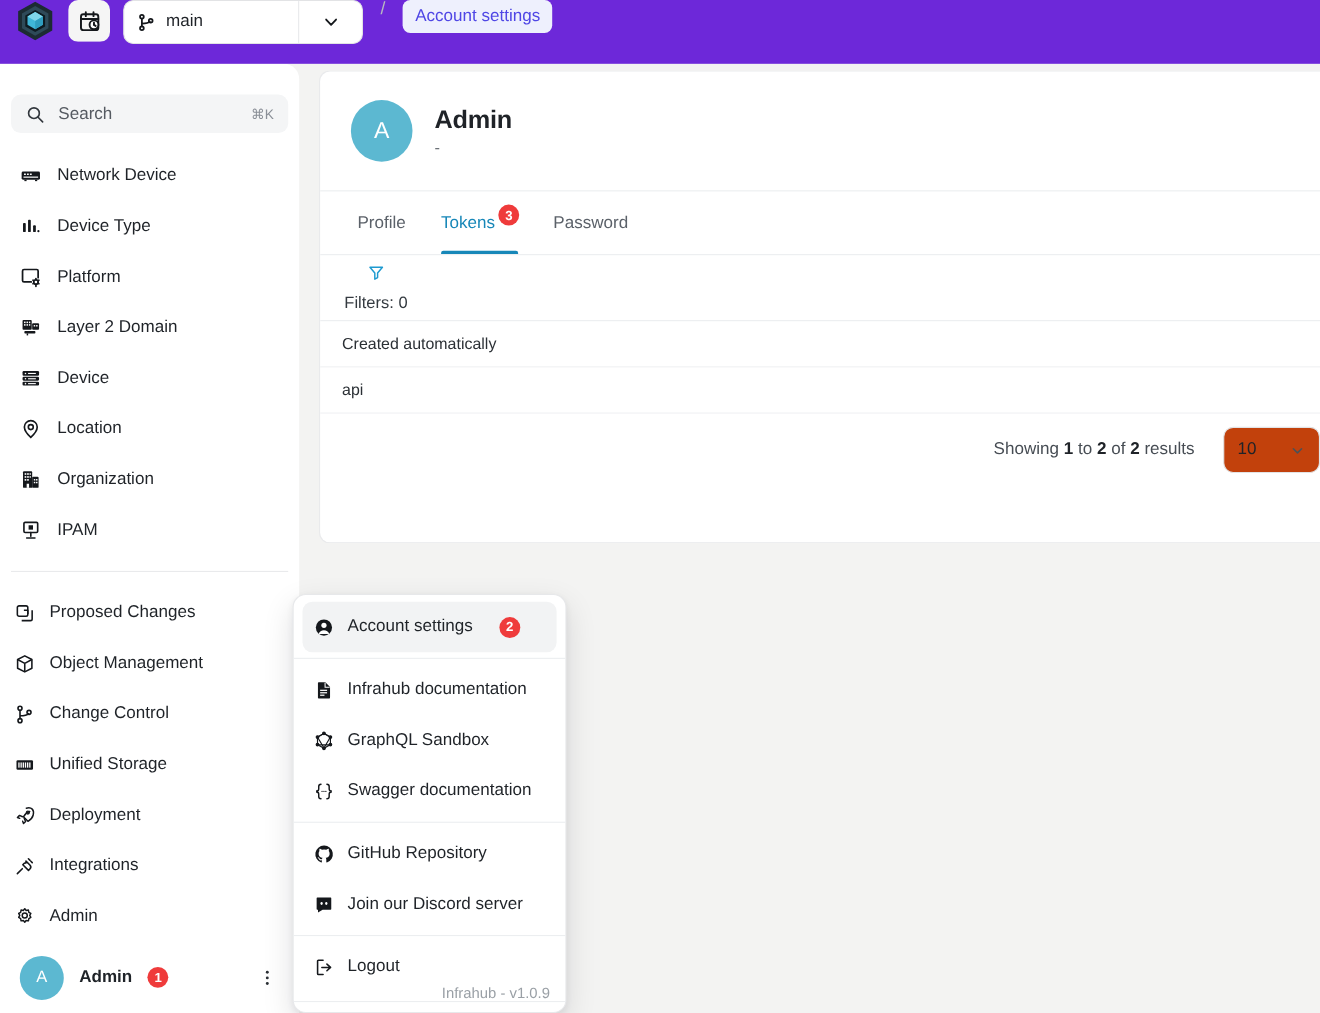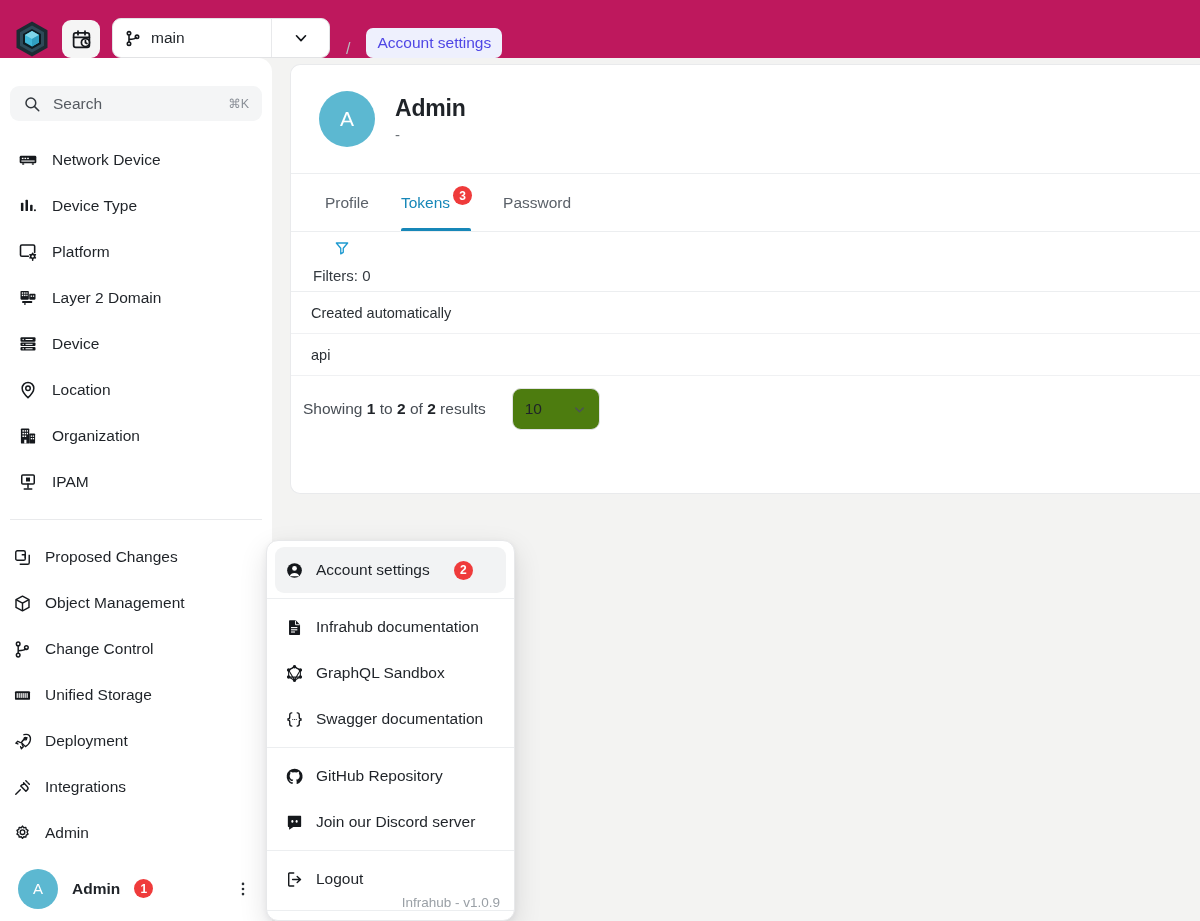--- a/index.html
+++ b/index.html
@@ -8,22 +8,22 @@
     font-family: "Liberation Sans", sans-serif;
     background: #f3f3f2;
     color: #1f2328;
     overflow: hidden;
   }
   body { position: relative; }
 
   
   .topbar {
     position: absolute; top: 0; left: 0; width: 1200px; height: 58px;
-    background: #be185d;
-    display: flex; align-items: flex-end;
+    background: #6d28d9;
+    display: flex; align-items: flex-start;
     padding-left: 14px; gap: 12px;
     z-index: 5;
   }
   .logo-hex { width: 36px; height: 38px; flex: 0 0 auto; }
   .icon-btn {
     width: 38px; height: 38px; border-radius: 9px;
     background: #f5f5f5; border: 1px solid transparent;
     display: flex; align-items: center; justify-content: center;
     cursor: pointer;
   }
@@ -154,29 +154,29 @@
     padding-left: 20px;
     font-size: 14px; font-weight: 700; color: #222;
   }
   .tbl-row {
     height: 42px; display: flex; align-items: center;
     padding-left: 20px; font-size: 14.5px; color: #2b3035;
     border-bottom: 1px solid #f0f1f3; cursor: pointer;
   }
   .pager {
     display: flex; align-items: center; gap: 26px;
-    padding: 0 0 0 12px; height: 66px;
+    padding: 0 0 0 12px; height: 66px; justify-content: flex-end;
   }
   .pager-txt { font-size: 15.5px; color: #474d54; }
   .pager-txt b { color: #1f2328; font-weight: 700; }
   .page-size {
     display: flex; align-items: center; justify-content: space-between;
     width: 88px; height: 42px; padding: 0 12px;
     border: 1px solid #e2e3e5; border-radius: 9px;
-    background: #4d7c0f; font-size: 15.5px; cursor: pointer;
+    background: #c2410c; font-size: 15.5px; cursor: pointer;
   }
 
   
   .menu {
     position: absolute; left: 266px; top: 540px;
     width: 249px; height: 381px;
     background: #fff;
     border: 1px solid #e7e8ea;
     border-radius: 12px;
     box-shadow: 0 10px 28px rgba(16,20,26,.12), 0 2px 6px rgba(16,20,26,.06);

